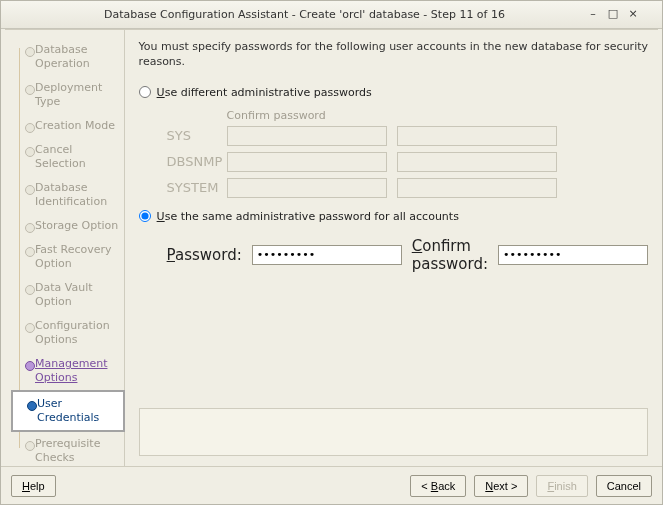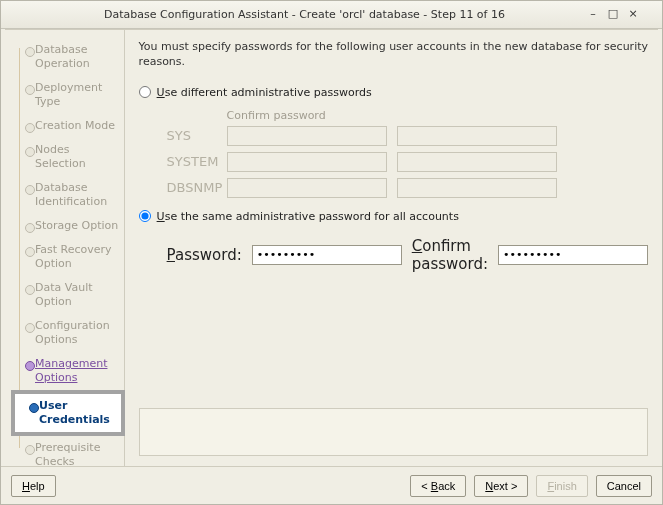--- a/index.html
+++ b/index.html
@@ -20,21 +20,21 @@
   .body { flex: 1; display: flex; overflow: hidden; }
   .sidebar { width: 180px; padding: 8px 0 8px 10px; position: relative; }
   .rail { position: absolute; left: 18px; top: 18px; bottom: 18px; width: 1px; background: #d7c7a4; }
   .steps { list-style: none; }
   .steps li { position: relative; padding: 5px 4px 5px 24px; color: #a19d90; font-size: 11px; line-height: 14px; }
   .steps li::before { content: ""; position: absolute; left: 14px; top: 9px; width: 8px; height: 8px; border-radius: 50%; background: #e8e6da; border: 1px solid #bfbbae; }
   .steps li.visited { color: #7a4fa0; text-decoration: underline; }
   .steps li.visited::before { background: #b896d8; border-color: #7a4fa0; }
   .steps li.upcoming { color: #2a6db8; text-decoration: underline; }
   .steps li.upcoming::before { background: #9fc5ee; border-color: #2a6db8; }
-  .steps li.current { color: #0b3f7a; font-weight: bold; background: #ffffff; border: 4px solid #a3a3a3; text-decoration: none; margin-right: -1px; }
+  .steps li.current { color: #0b3f7a; font-weight: normal; background: #ffffff; border: 2px solid #a3a3a3; text-decoration: none; margin-right: -1px; }
   .steps li.current::before { background: #2a6db8; border-color: #0b3f7a; }
   .content { flex: 1; border-left: 1px solid #cfccbe; padding: 10px 14px 10px 14px; display: flex; flex-direction: column; }
   .content p.lead { color: #333; margin-bottom: 10px; line-height: 1.35; }
   .radio-row { display: flex; align-items: center; gap: 6px; margin: 6px 0; }
   .radio-row input[type=radio] { width: 12px; height: 12px; }
   .radio-row label { font-size: 11px; color: #222; }
   .ul { text-decoration: underline; }
   .pw-grid { margin-left: 28px; margin-top: 4px; }
   .pw-head { display: flex; font-size: 11px; color: #a19d90; margin-bottom: 4px; }
   .pw-head .c1 { width: 60px; }
@@ -68,21 +68,21 @@
 
   <div class="sep"></div>
 
   <div class="body">
     <div class="sidebar">
       <div class="rail"></div>
       <ul class="steps" id="steps-list">
           <li>Database Operation</li>
           <li>Deployment Type</li>
           <li>Creation Mode</li>
-          <li>Nodes Selection</li>
+          <li>Cancel Selection</li>
           <li>Database Identification</li>
           <li>Storage Option</li>
           <li>Fast Recovery Option</li>
           <li>Data Vault Option</li>
           <li>Configuration Options</li>
           <li class="visited">Management Options</li>
           <li class="current">User Credentials</li>
           <li>Prerequisite Checks</li>
           <li>Summary</li>
           <li>Specify Page</li>
@@ -103,26 +103,26 @@
           <span class="c1"></span>
           <span class="c3">Confirm password</span>
         </div>
         <div id="grid-rows">
             <div class="pw-row">
               <span class="lbl">SYS</span>
               <input type="password" disabled="" style="">
               <input type="password" disabled="" style="">
             </div>
             <div class="pw-row">
-              <span class="lbl">SYSTEM</span>
+              <span class="lbl">DBSNMP</span>
               <input type="password" disabled="" style="">
               <input type="password" disabled="" style="">
             </div>
             <div class="pw-row">
-              <span class="lbl">DBSNMP</span>
+              <span class="lbl">SYSTEM</span>
               <input type="password" disabled="" style="">
               <input type="password" disabled="" style="">
             </div>
           </div>
       </div>
 
       <div class="radio-row">
         <input type="radio" name="pwmode" id="r-same" checked="" style="">
         <label for="r-same"><span class="ul">U</span><span>se the same administrative password for all accounts</span></label>
       </div>

